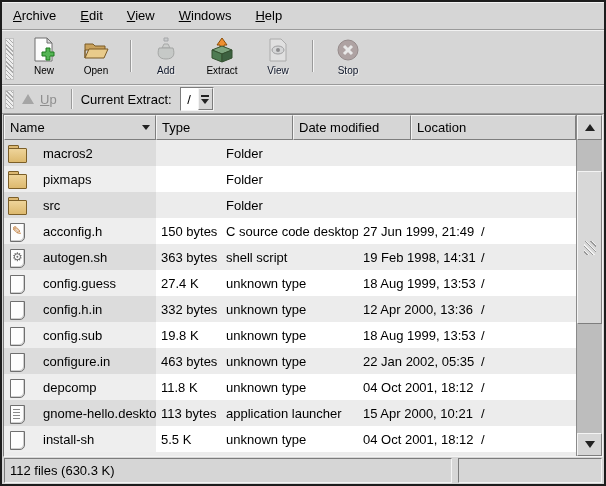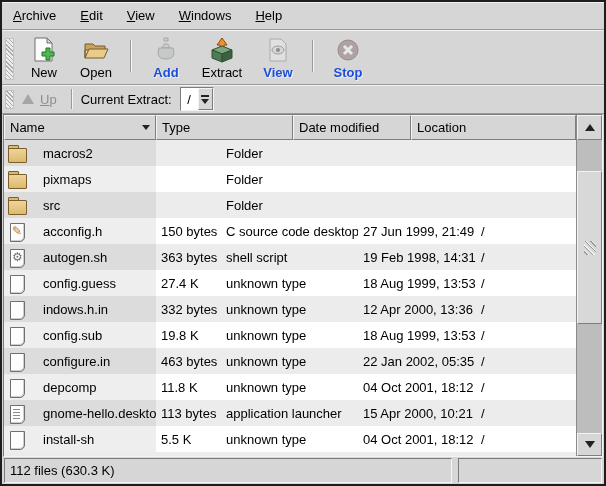--- a/index.html
+++ b/index.html
@@ -35,22 +35,22 @@
     width: 9px; margin: 4px 4px 4px 3px;
     background: repeating-linear-gradient(45deg,#aaaaaa 0 1px,#ededed 1px 3px);
     border: 1px solid #c2c2c2;
   }
   .tb-btn {
     width: 52px; display: flex; flex-direction: column; align-items: center;
     justify-content: flex-start; padding-top: 3px; cursor: default;
   }
   .tb-btn.wide { width: 60px; }
   .tb-icon { width: 26px; height: 26px; display:block; }
-  .tb-label { margin-top: 2px; font-size: 13px; }
-  .tb-btn.disabled .tb-label { color: #1d4ed8; text-shadow: 1px 1px 0 #f0f0f0; font-weight: bold; }
+  .tb-label { margin-top: 2px; font-size: 10px; }
+  .tb-btn.disabled .tb-label { color: #0f172a; text-shadow: 1px 1px 0 #f0f0f0; }
   .tb-btn.disabled .tb-icon { filter: grayscale(75%) opacity(0.45); }
   .tb-sep {
     width: 2px; margin: 6px 8px 12px 8px;
     border-left: 1px solid #9a9a9a; border-right: 1px solid #f4f4f4;
   }
 
   
   .locbar {
     height: 29px; display: flex; align-items: center;
     border-bottom: 1px solid #9a9a9a;
@@ -357,21 +357,21 @@
     <div class="cell c-date">
               <span class="t-date">18 Aug 1999, 13:53</span>
             </div>
     <div class="cell c-loc">
               <span class="t-loc">/</span>
             </div>
   </div>
           <div class="row shade">
     <div class="cell c-name">
               <span class="ficon page"></span>
-              <span class="t-name">indows.h.in</span>
+              <span class="t-name">config.h.in</span>
             </div>
     <div class="cell c-size">
               <span class="t-size">332 bytes</span>
             </div>
     <div class="cell c-type">
               <span class="t-type">unknown type</span>
             </div>
     <div class="cell c-date">
               <span class="t-date">12 Apr 2000, 13:36</span>
             </div>

